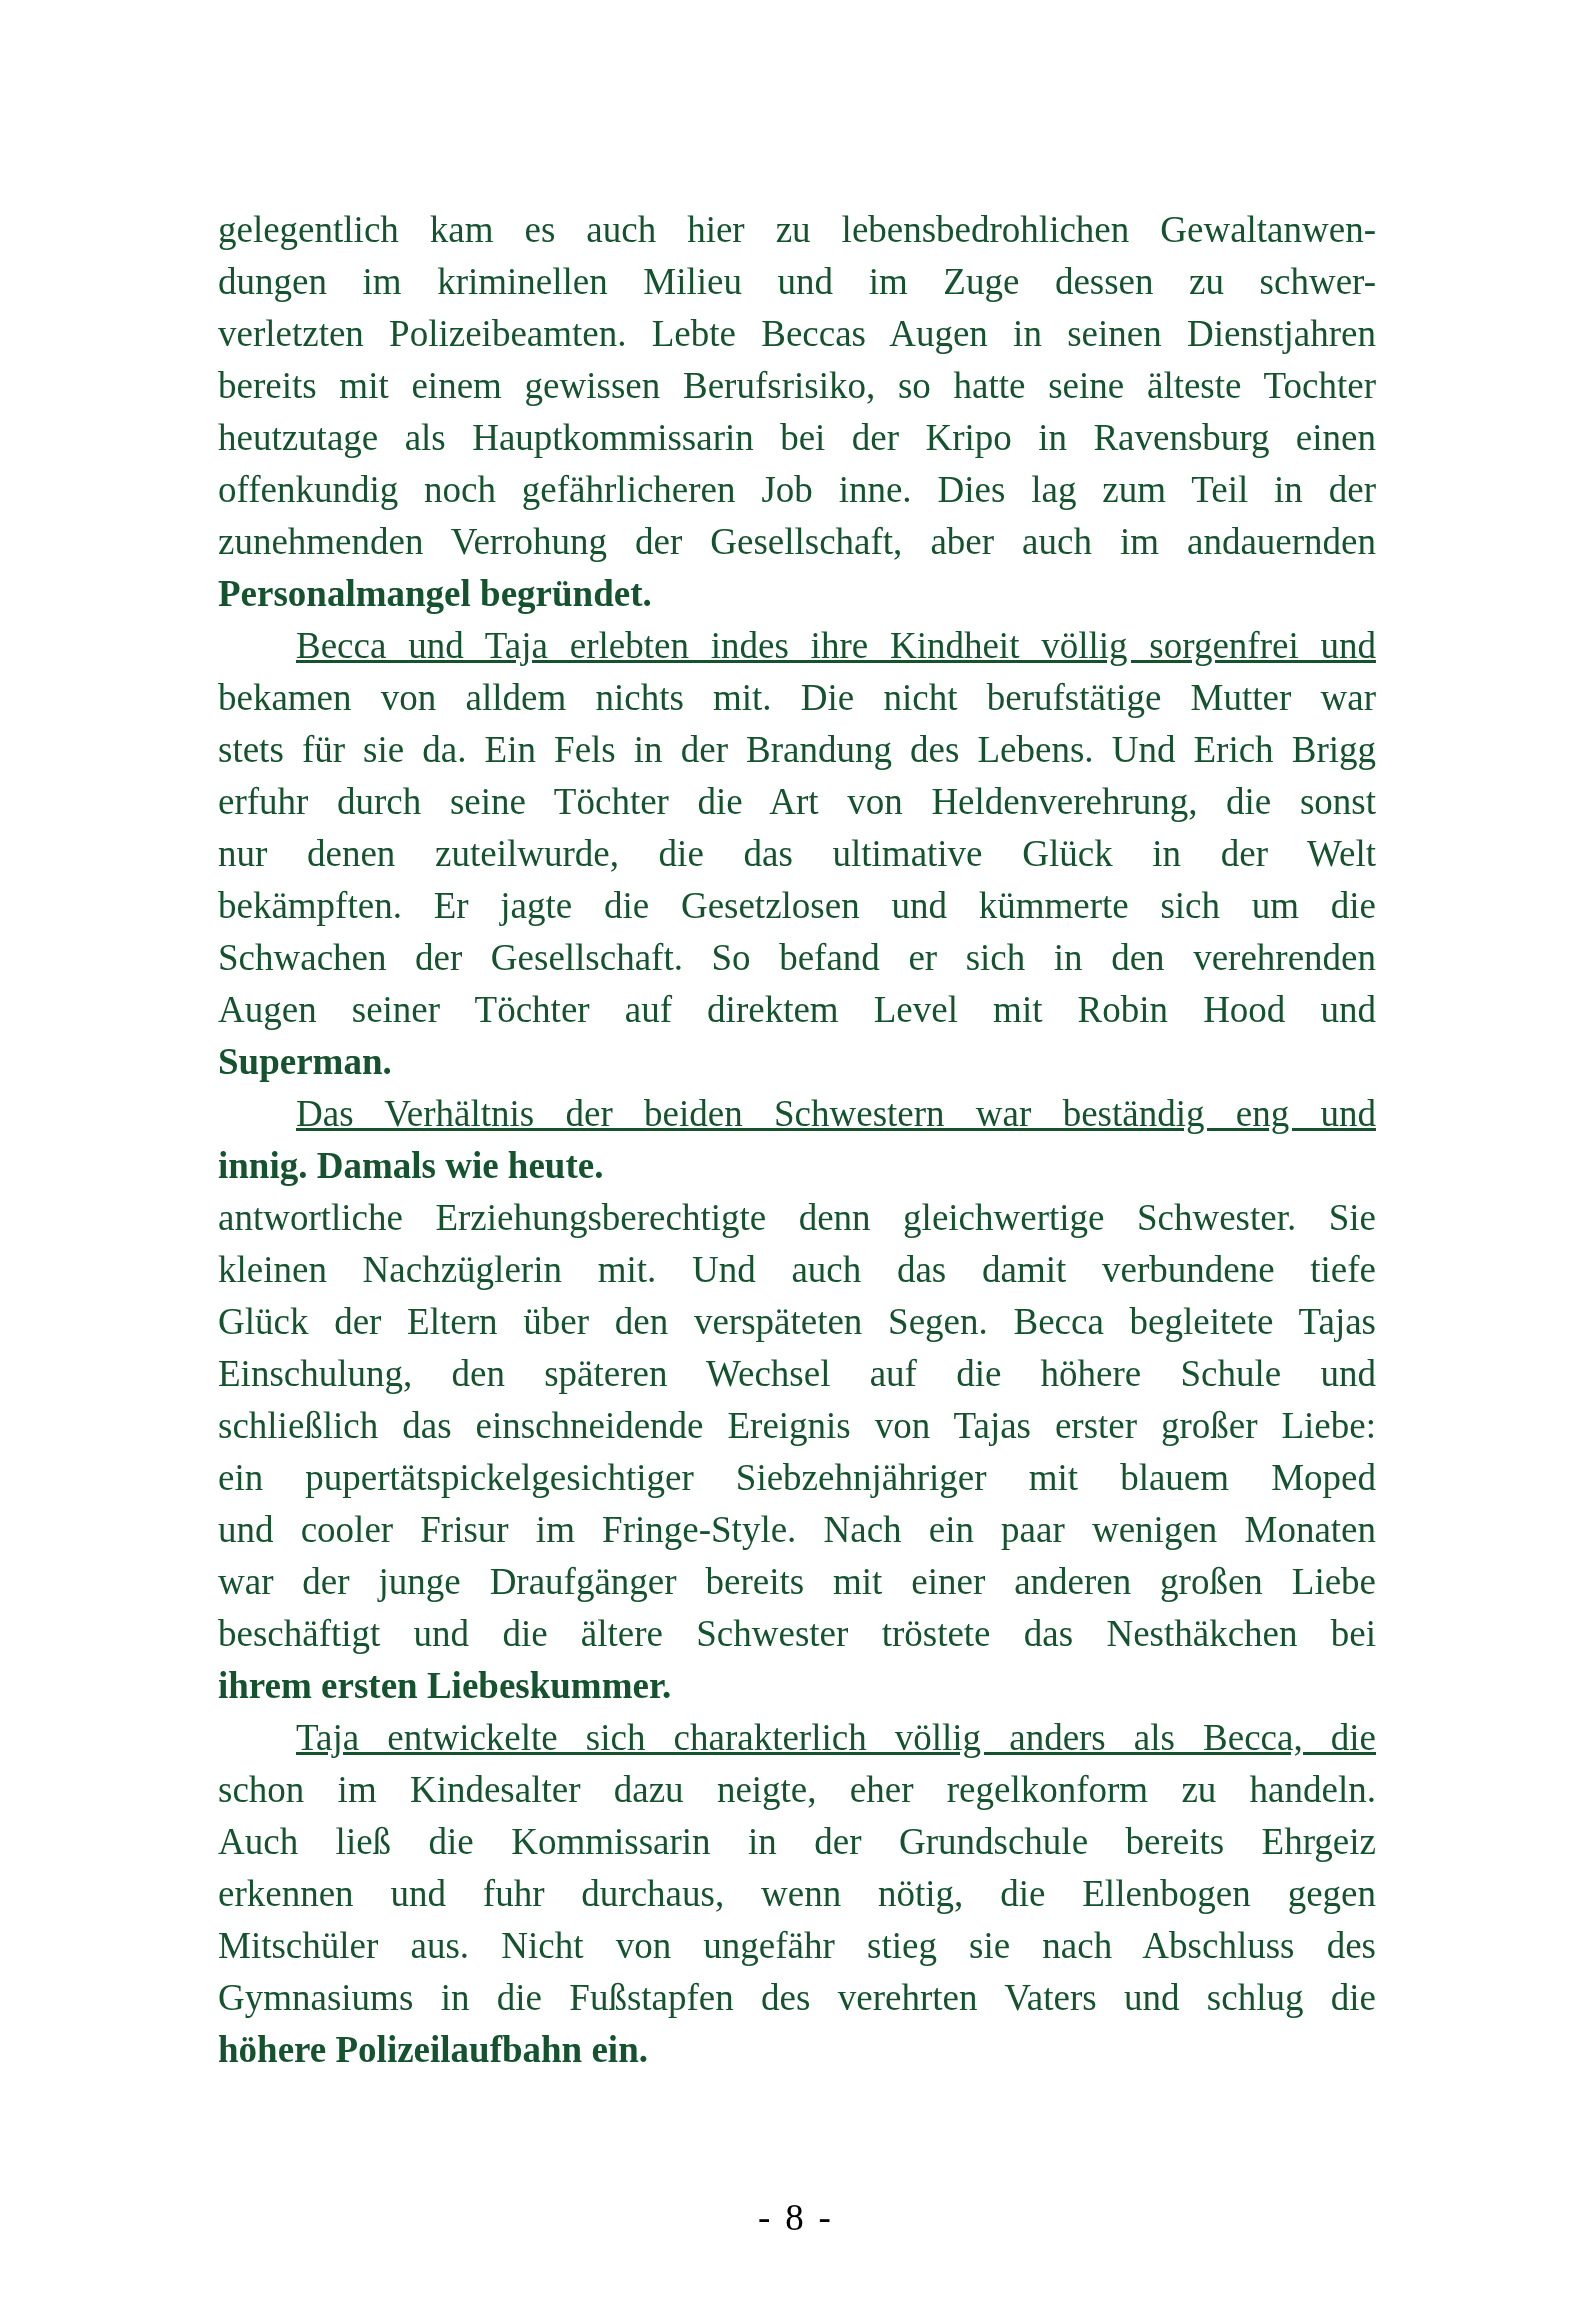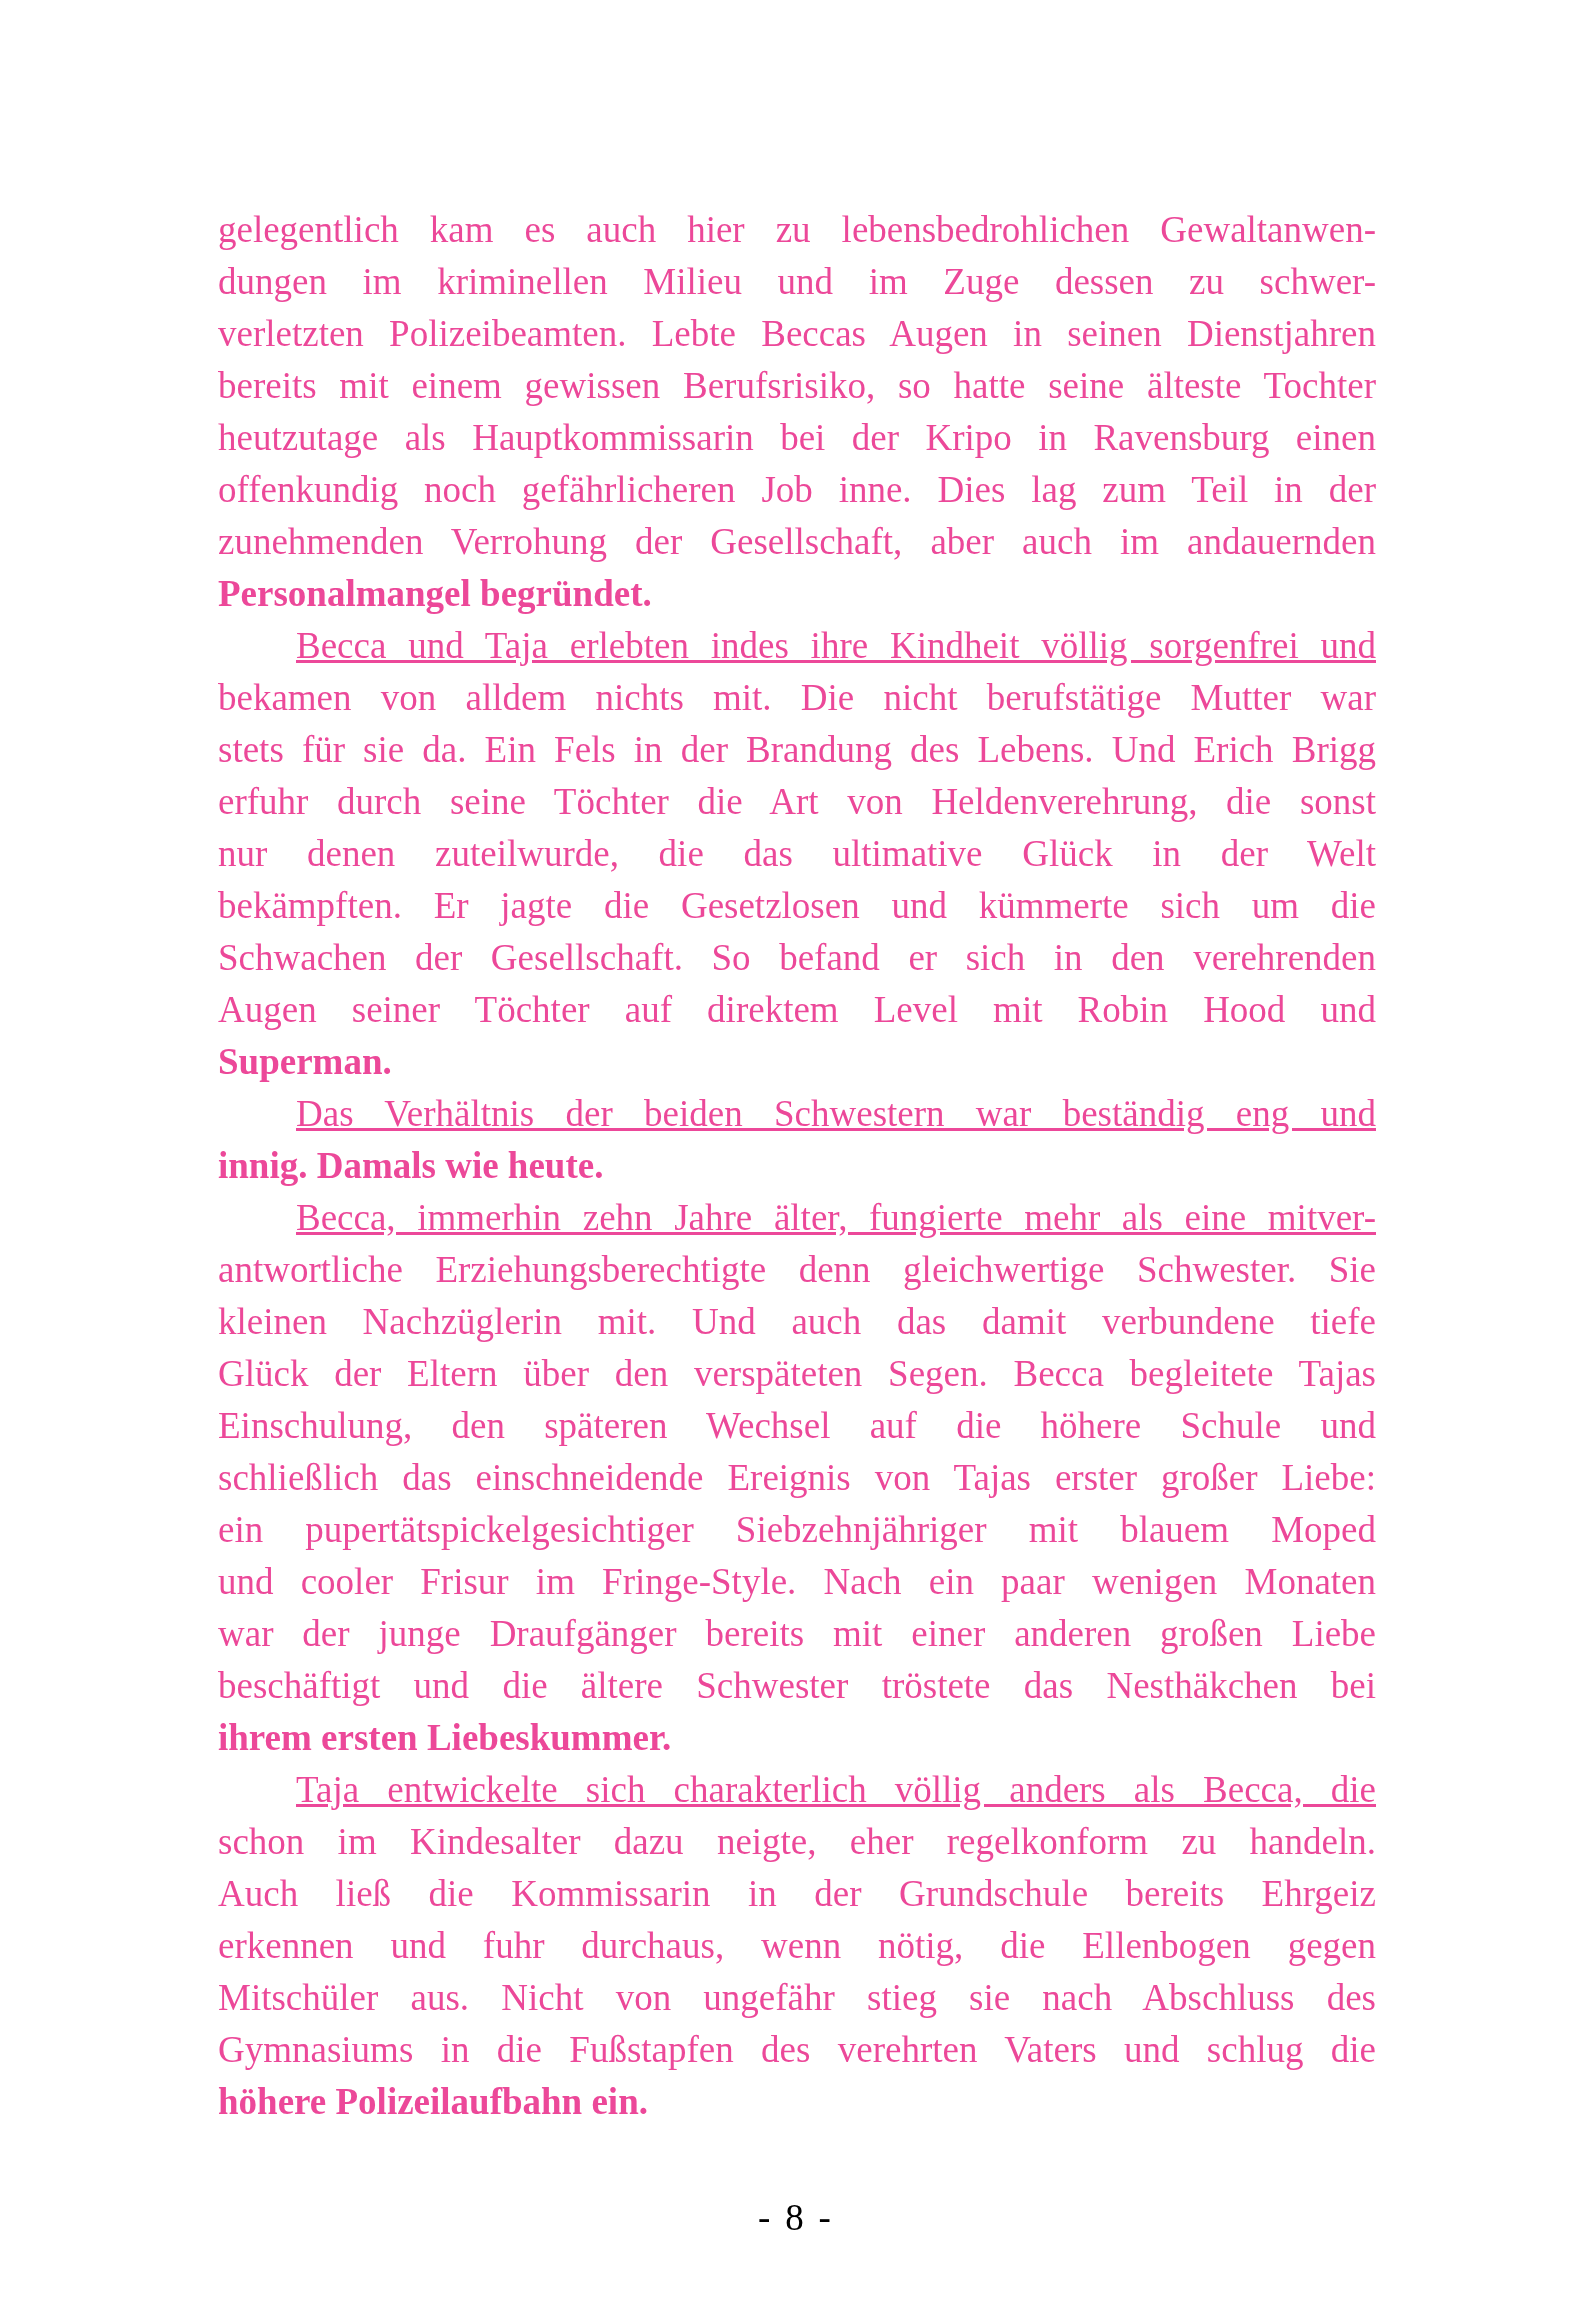--- a/index.html
+++ b/index.html
@@ -6,21 +6,21 @@
   body { width: 1589px; height: 2356px; position: relative; overflow: hidden; }
   .page { position: absolute; left: 0; top: 0; width: 1589px; height: 2356px; background: #ffffff; }
   .text-block {
     position: absolute;
     left: 218px;
     top: 204px;
     width: 1158px;
     font-family: "Liberation Serif", "DejaVu Serif", serif;
     font-size: 37px;
     line-height: 52px;
-    color: #ec4899;
+    color: #14532d;
   }
   .line {
     display: block;
     height: 52px;
     white-space: nowrap;
     text-align: justify;
     text-align-last: justify;
     overflow: visible;
   }
   .line.last { text-align-last: left; font-weight: bold; }
@@ -65,21 +65,20 @@
       <span class="line">Augen seiner Töchter auf direktem Level mit Robin Hood und</span>
       <span class="line last">Superman.</span>
     </div>
 
     <div class="paragraph">
       <span class="line indent">Das Verhältnis der beiden Schwestern war beständig eng und</span>
       <span class="line last">innig. Damals wie heute.</span>
     </div>
 
     <div class="paragraph">
-      <span class="line indent">Becca, immerhin zehn Jahre älter, fungierte mehr als eine mitver-</span>
       <span class="line">antwortliche Erziehungsberechtigte denn gleichwertige Schwester. Sie</span>
       <span class="line">kleinen Nachzüglerin mit. Und auch das damit verbundene tiefe</span>
       <span class="line">Glück der Eltern über den verspäteten Segen. Becca begleitete Tajas</span>
       <span class="line">Einschulung, den späteren Wechsel auf die höhere Schule und</span>
       <span class="line">schließlich das einschneidende Ereignis von Tajas erster großer Liebe:</span>
       <span class="line">ein pupertätspickelgesichtiger Siebzehnjähriger mit blauem Moped</span>
       <span class="line">und cooler Frisur im Fringe-Style. Nach ein paar wenigen Monaten</span>
       <span class="line">war der junge Draufgänger bereits mit einer anderen großen Liebe</span>
       <span class="line">beschäftigt und die ältere Schwester tröstete das Nesthäkchen bei</span>
       <span class="line last">ihrem ersten Liebeskummer.</span>

